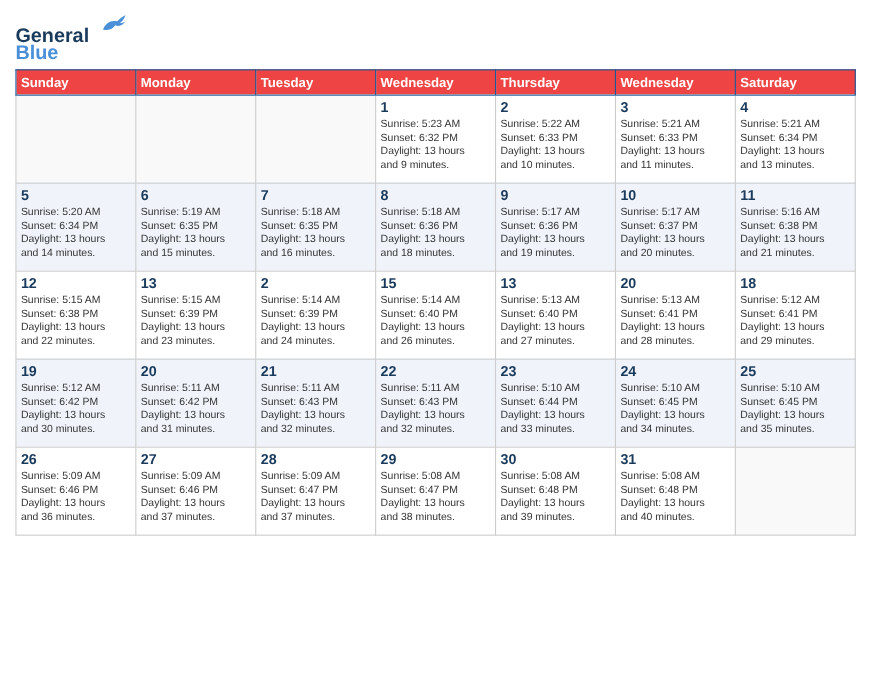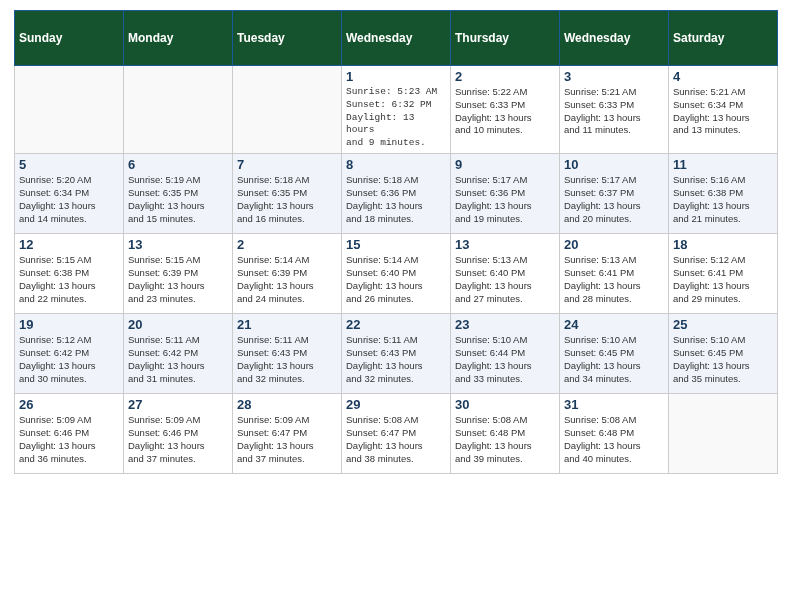--- a/index.html
+++ b/index.html
@@ -42,25 +42,25 @@
     .location {
       font-size: 14px;
       color: #444;
     }
     .calendar {
       width: 100%;
       border-collapse: collapse;
       table-layout: fixed;
     }
     .calendar th {
-      background: #14532d;
+      background: #ef4444;
       color: #fff;
       font-size: 12px;
       font-weight: bold;
-      padding: 20px 4px;
+      padding: 4px 4px;
       text-align: left;
       border: 1px solid #1a5a9a;
     }
     .calendar td {
       border: 1px solid #ccc;
       vertical-align: top;
       padding: 3px 4px;
       height: 80px;
       background: #fff;
       font-size: 10px;
@@ -82,41 +82,61 @@
       line-height: 1.35;
     }
     .row-alt td {
       background: #f0f4fa;
     }
   </style>
 </head>
 <body>
 
 <div class="page">
+  <div class="header">
+    <div class="logo">
+      <div>
+        <div style="display:flex;align-items:center;">
+          <div style="font-size:18px;font-weight:bold;color:#1a3a5c;line-height:1.1;">
+            <span>General</span>
+            <svg class="logo-bird" viewBox="0 0 30 30">
+              <path d="M6,18 Q10,8 20,10 Q24,6 28,4 Q26,10 22,12 Q26,12 28,10 Q24,16 18,14 Q14,20 6,18Z" fill="#4a90d9"></path>
+            </svg>
+          </div>
+          <div></div>
+        </div>
+        <div style="font-size:18px;font-weight:bold;color:#4a90d9;line-height:1.0;margin-top:-4px;">Blue</div>
+      </div>
+    </div>
+    <div class="title-block">
+      <div class="month-year"></div>
+      <div class="location"></div>
+    </div>
+  </div>
 
   <table class="calendar">
     <thead>
       <tr>
       <th>Sunday</th>
           <th>Monday</th>
           <th>Tuesday</th>
           <th>Wednesday</th>
           <th>Thursday</th>
           <th>Wednesday</th>
           <th>Saturday</th>
         </tr>
     </thead>
     <tbody id="calendar-body">
     <tr>
           <td class="empty"></td>
           <td class="empty"></td>
           <td class="empty"></td>
           <td>
             <span class="day-num">1</span>
-            <div class="day-info" style="white-space: pre-line; font-family: Liberation Mono, monospace;">Sunrise: 5:23 AM
+            <div class="day-info" style="white-space: pre-line;">Sunrise: 5:23 AM
 Sunset: 6:32 PM
 Daylight: 13 hours
 and 9 minutes.</div>
           </td>
           <td>
             <span class="day-num">2</span>
             <div class="day-info" style="white-space: pre-line;">Sunrise: 5:22 AM
 Sunset: 6:33 PM
 Daylight: 13 hours
 and 10 minutes.</div>

